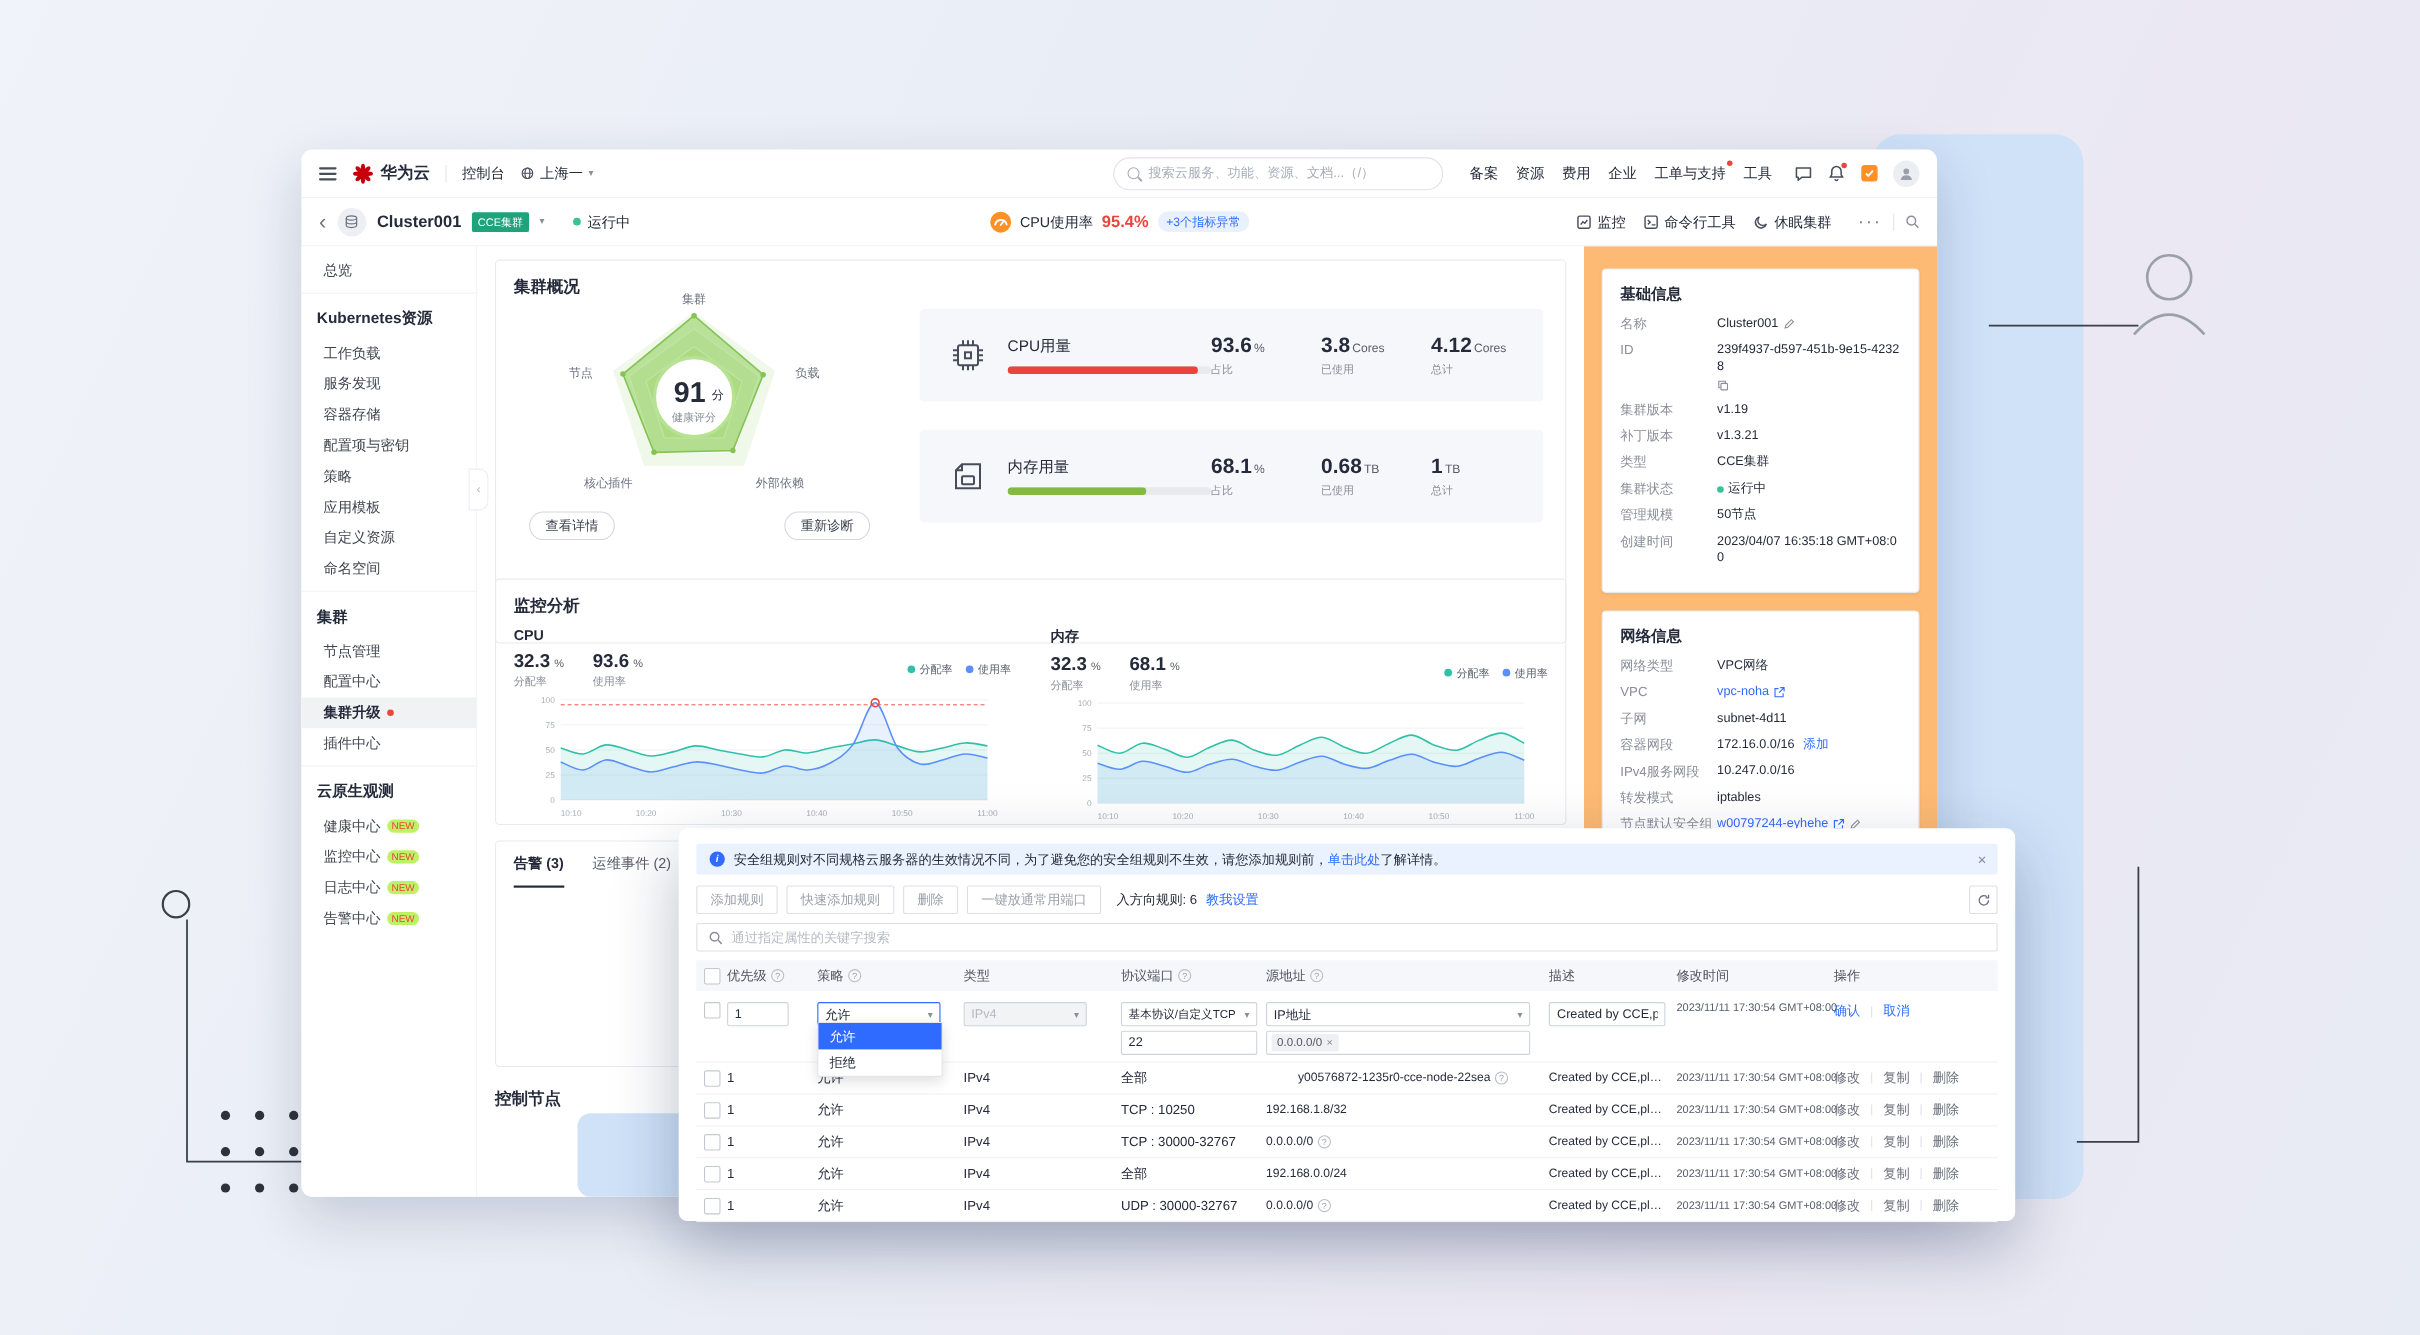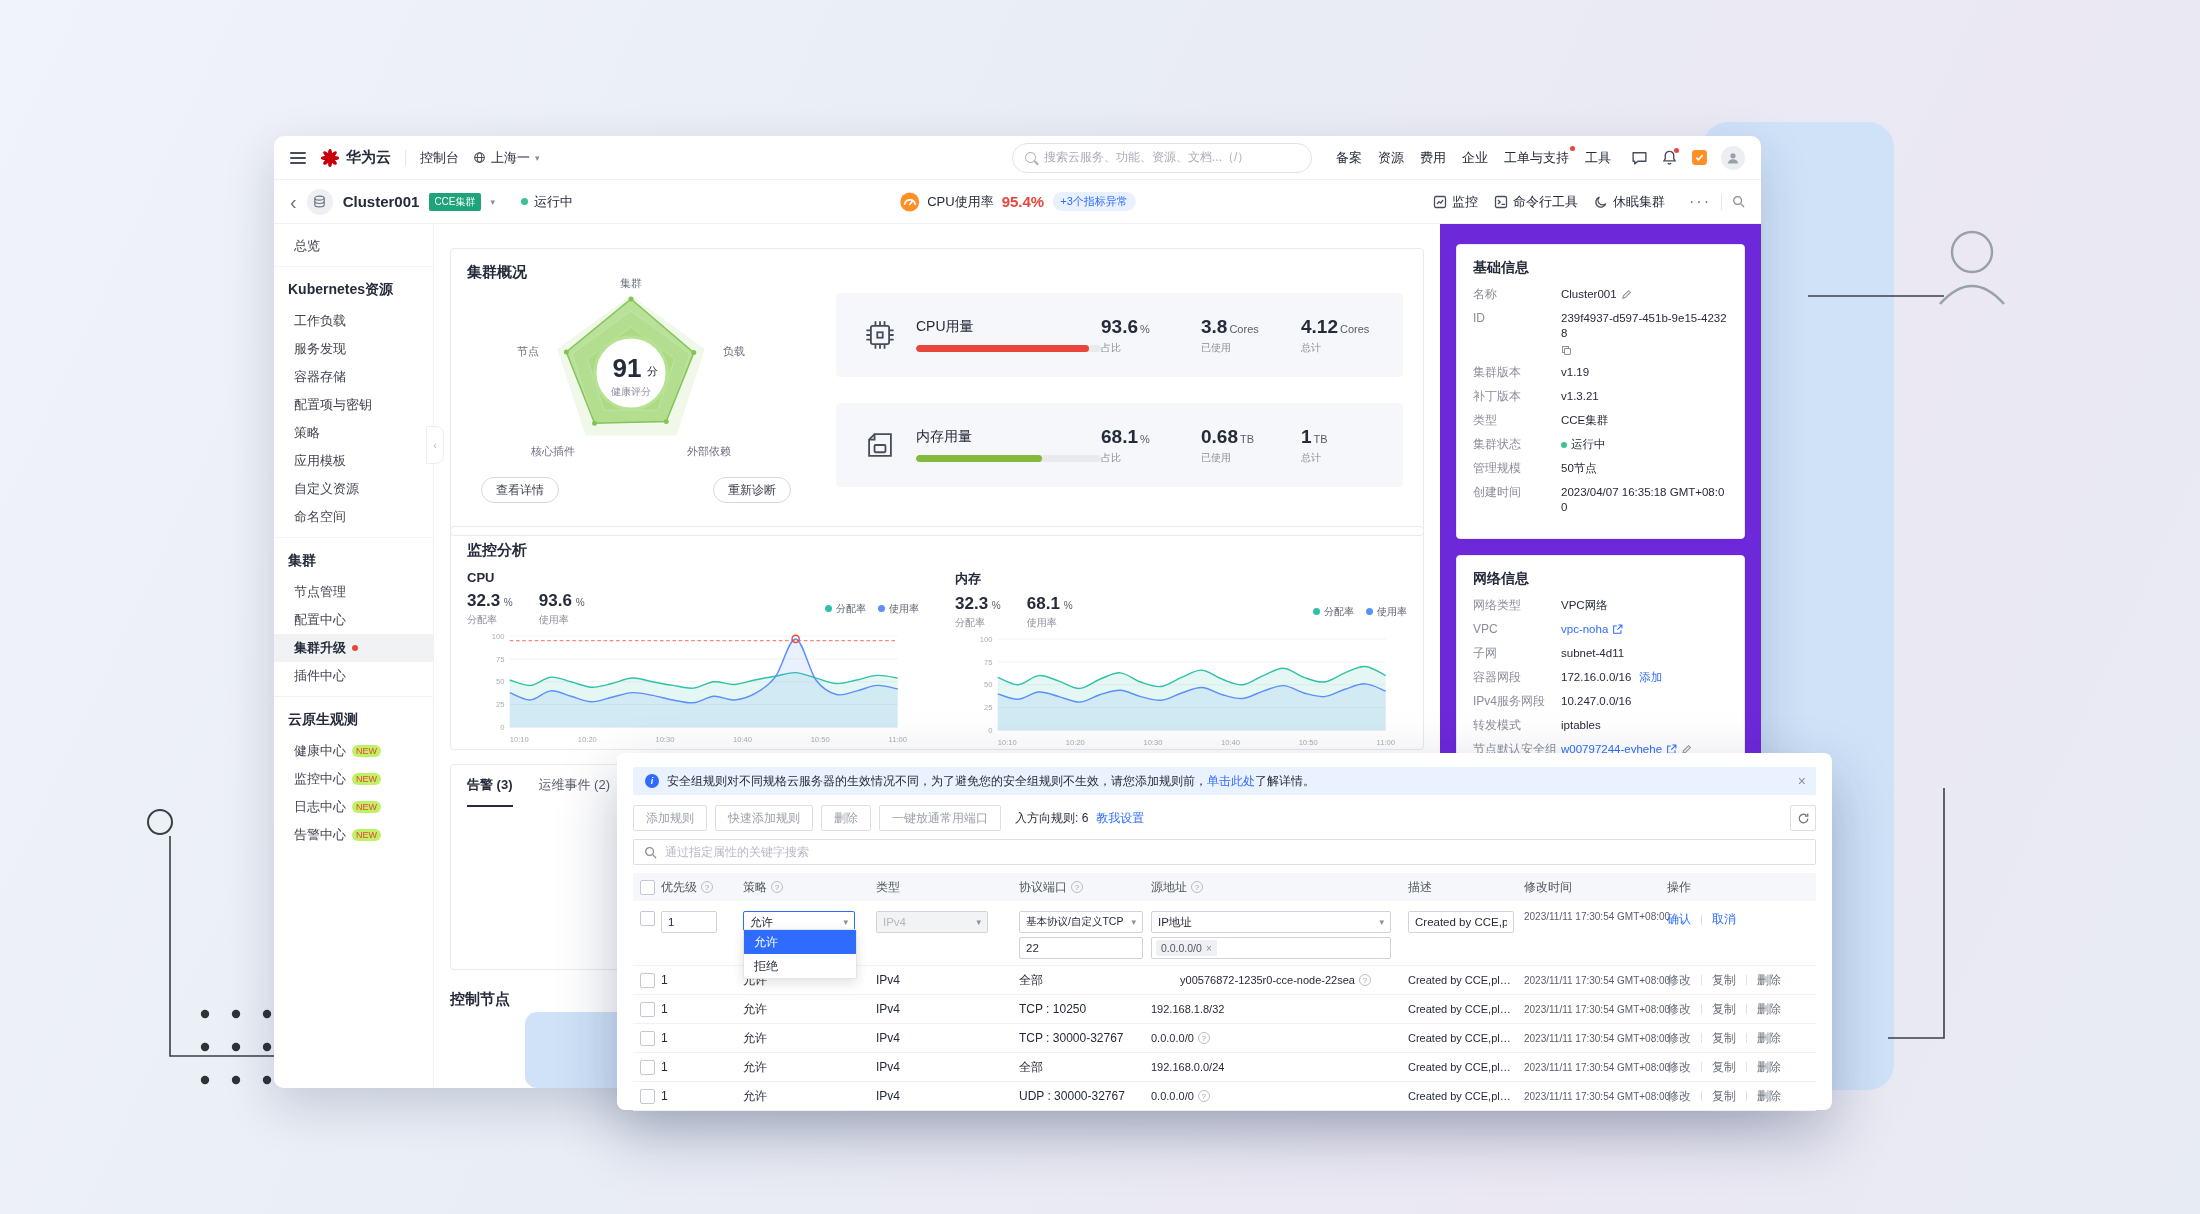--- a/index.html
+++ b/index.html
@@ -51,21 +51,21 @@
   .sidebar{position:absolute;left:0;top:88px;bottom:0;width:160px;border-right:1px solid #f0f1f4;padding-top:8px;box-sizing:border-box;font-size:13px;background:#fff;}
   .sb-item{height:28px;display:flex;align-items:center;padding:0 10px 0 20px;color:#40454f;cursor:pointer;}
   .sb-item.active{background:#f1f2f4;font-weight:bold;color:#252b3a;}
   .sb-dot{width:6px;height:6px;border-radius:50%;background:#e8453c;margin-left:6px;flex:none;}
   .sb-new{margin-left:6px;font-size:9px;color:#e8453c;background:#bef264;border-radius:7px;padding:1px 4px;flex:none;}
   .sb-section{font-size:14px;font-weight:bold;color:#252b3a;padding:14px 14px 8px 14px;margin-top:6px;border-top:1px solid #f2f3f5;}
   .sb-collapse{position:absolute;left:152px;top:290px;width:16px;height:36px;background:#fff;border:1px solid #eceef2;
                border-radius:0 8px 8px 0;display:flex;align-items:center;justify-content:center;color:#b0b5bd;font-size:11px;z-index:3;cursor:pointer;}
   
   .content{position:absolute;left:160px;right:321px;top:88px;bottom:0;background:#fff;}
-  .card-overview{position:absolute;left:16px;right:16px;top:12px;height:288px;border:1px solid #e8eaee;border-radius:4px;box-sizing:border-box;margin-top:12px;}
+  .card-overview{position:absolute;left:16px;right:16px;top:12px;height:349px;border:1px solid #e8eaee;border-radius:4px;box-sizing:border-box;}
   .card-title{font-size:15px;font-weight:bold;padding:14px 16px 0;}
   .radar-wrap{position:absolute;left:30px;top:26px;width:310px;height:200px;}
   .overview-btns{position:absolute;left:30px;top:228px;width:310px;display:flex;justify-content:space-between;gap:10px;}
   .obtn{height:26px;padding:0 14px;border:1px solid #d4d8de;border-radius:14px;background:#fff;font-size:12px;color:#3c414d;cursor:pointer;font-family:inherit;}
   .overview-metrics{position:absolute;left:385px;right:20px;top:44px;display:flex;flex-direction:column;gap:26px;}
   .mrow{height:84px;background:#f6f7fa;border-radius:4px;display:flex;align-items:center;padding:0 24px;}
   .mmid{margin-left:16px;}
   .mname{font-size:14px;}
   .mtrack{width:185px;height:7px;border-radius:4px;background:#e8eaee;margin-top:9px;overflow:hidden;}
   .mfill{height:100%;border-radius:4px;}
@@ -90,21 +90,21 @@
   text.score{fill:#252b3a;font-size:26px;font-weight:bold;}
   text.score-u{fill:#252b3a;font-size:11px;}
   text.score-l{fill:#8a8e99;font-size:10px;}
   text.rlabel{fill:#6b7280;font-size:11px;}
   .tabs-card{position:absolute;left:16px;right:16px;top:540px;height:206px;border:1px solid #e8eaee;border-radius:4px;padding:0 16px;box-sizing:border-box;}
   .tabs-row{display:flex;gap:26px;height:42px;align-items:stretch;}
   .tab{font-size:13px;color:#575d69;display:flex;align-items:center;border-bottom:2px solid transparent;cursor:pointer;}
   .tab.active{color:#252b3a;font-weight:bold;border-bottom-color:#252b3a;}
   .control-node{position:absolute;left:16px;top:766px;font-size:15px;font-weight:bold;}
   
-  .right-panel{position:absolute;right:0;top:88px;bottom:0;width:321px;padding:20px 16px 0;box-sizing:border-box;background:#6d28d9;}
+  .right-panel{position:absolute;right:0;top:88px;bottom:0;width:321px;padding:20px 16px 0;box-sizing:border-box;background:#fdba74;}
   .info-card{border:1px solid #e8eaee;border-radius:4px;background:#fff;box-shadow:0 1px 3px rgba(31,41,55,.05);padding:14px 16px;margin-bottom:16px;}
   .icard-title{font-size:14px;font-weight:bold;margin-bottom:10px;}
   .irow{display:flex;margin:9px 0;line-height:15px;}
   .ilabel{width:88px;flex:none;color:#8a8e99;font-size:12px;}
   .ival{font-size:11.5px;color:#252b3a;display:flex;align-items:center;gap:4px;flex-wrap:wrap;word-break:break-all;min-width:0;}
   .blue{color:#2f6bff;cursor:pointer;justify-content:center;}
   .suff{margin-left:4px;}
   .sdot{width:6px;height:6px;border-radius:50%;display:inline-block;flex:none;}
   
   .modal{position:absolute;left:617px;top:753px;width:1215px;height:357px;background:#fff;border-radius:8px;

